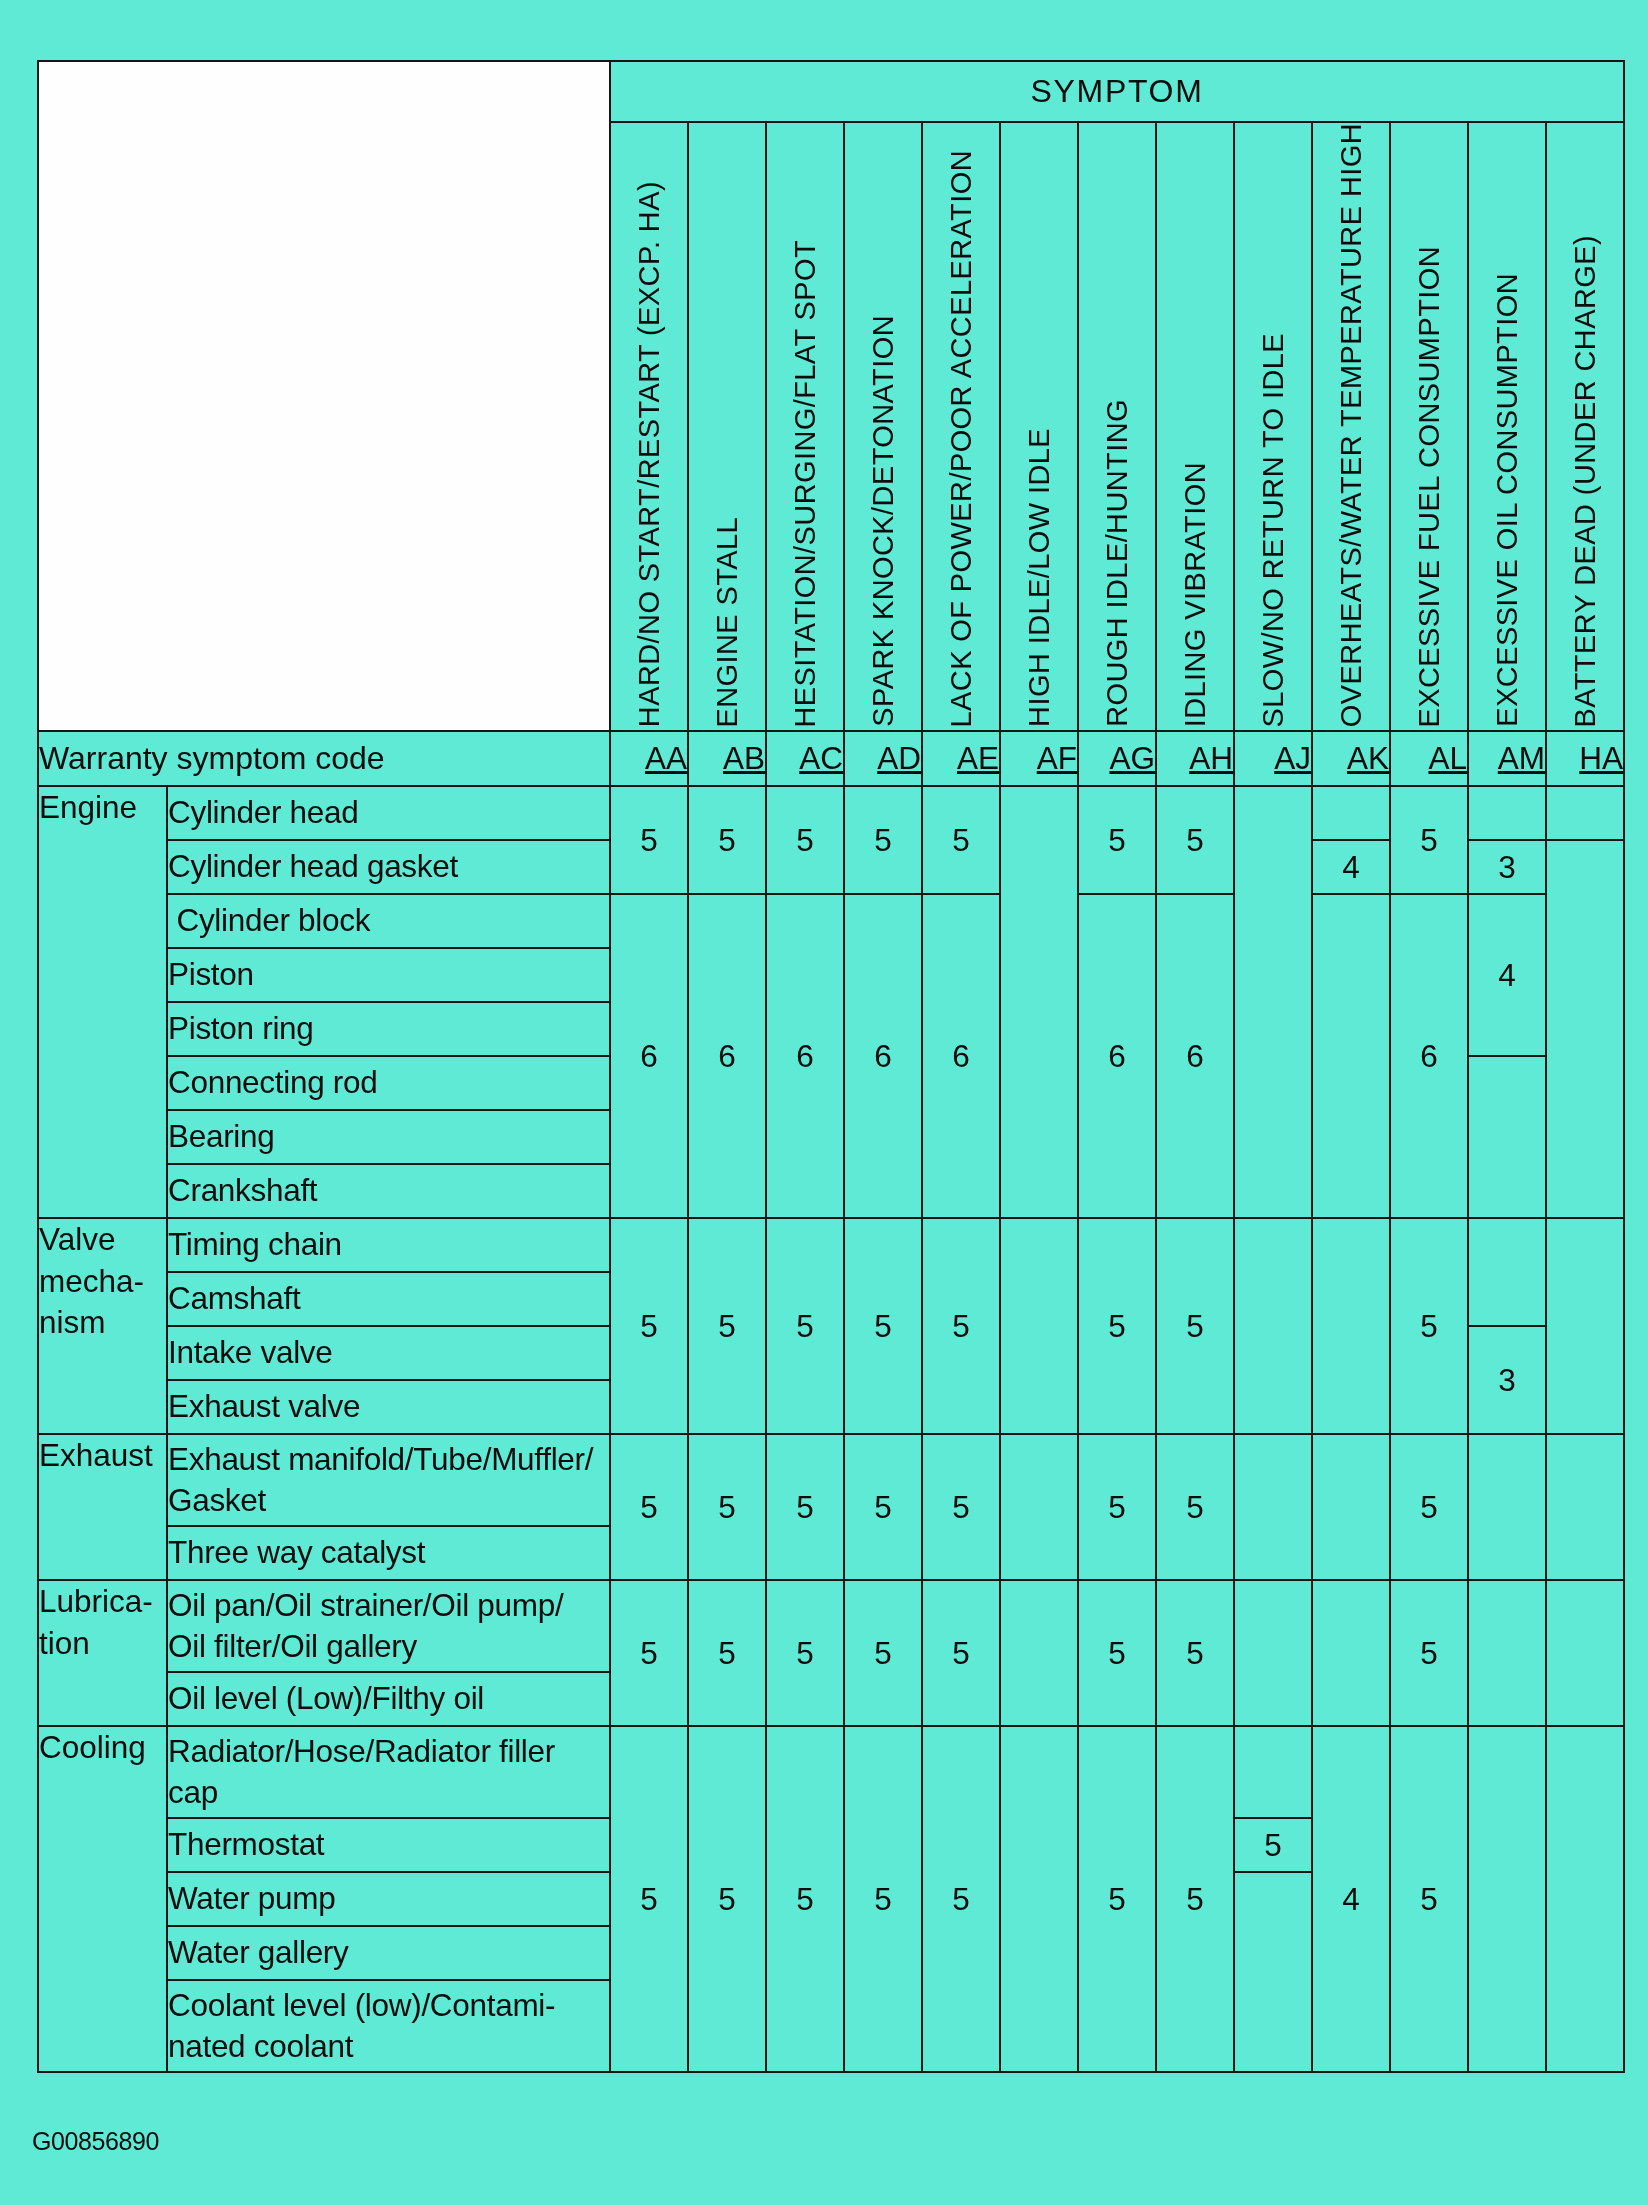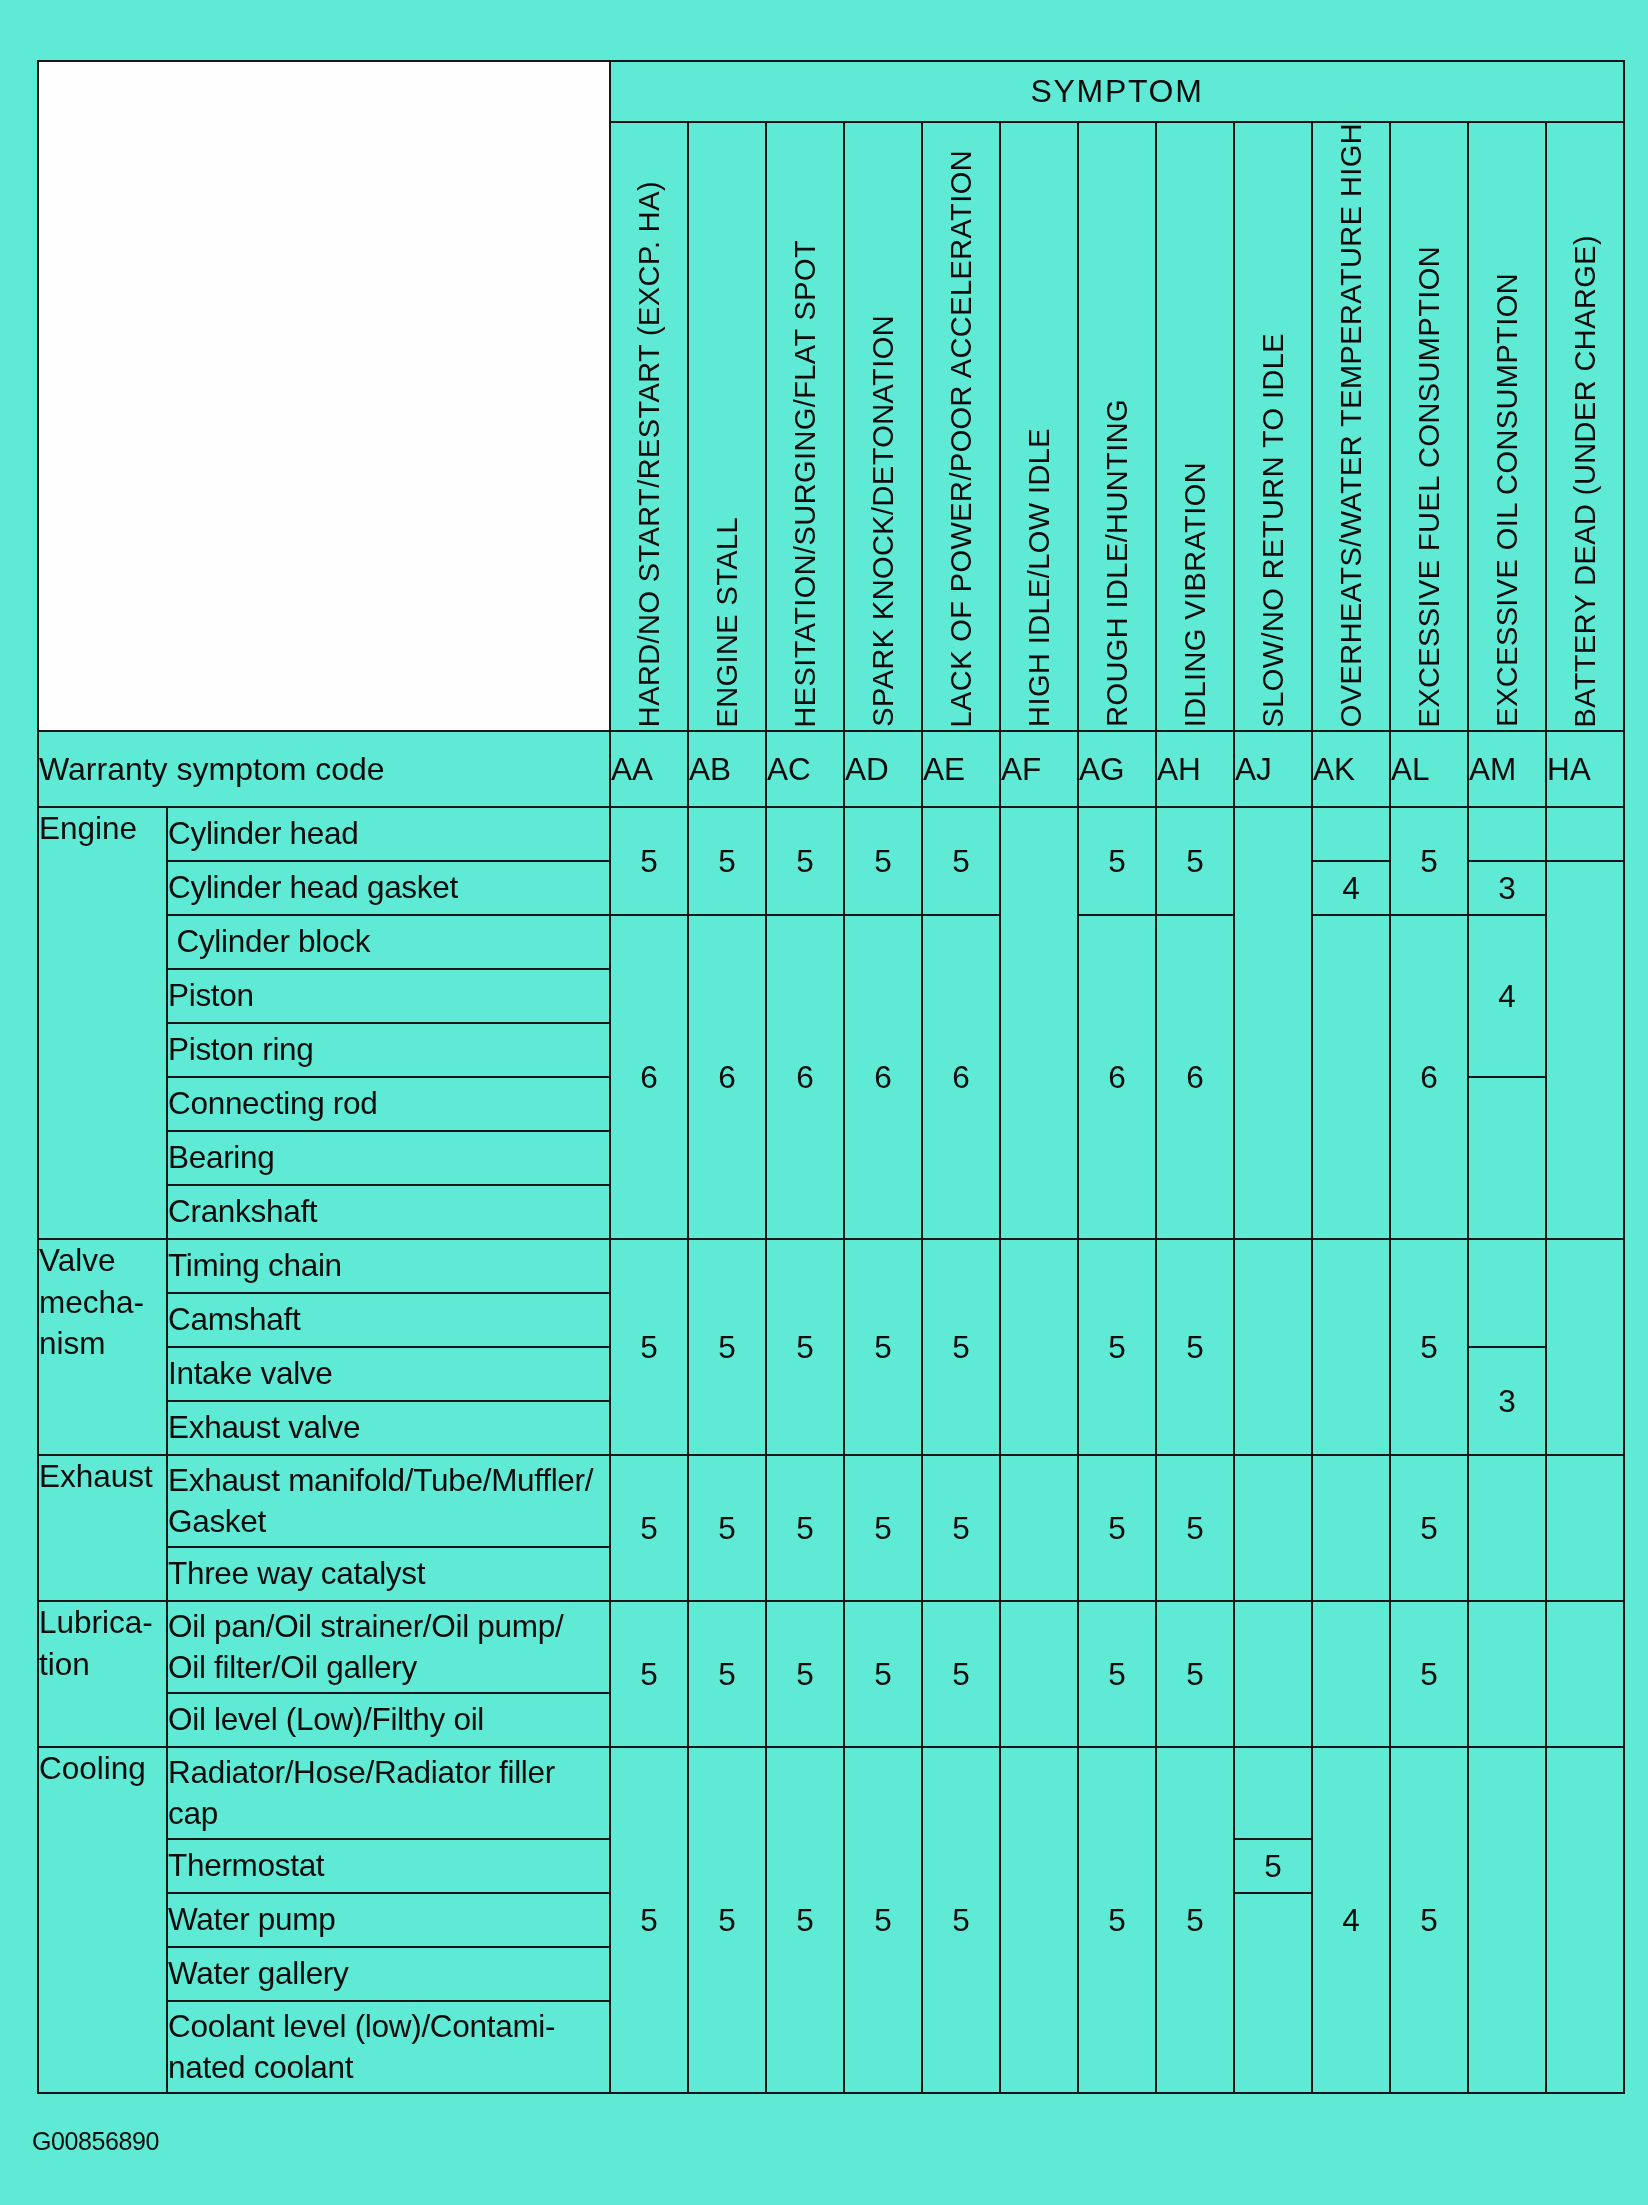--- a/index.html
+++ b/index.html
@@ -21,21 +21,21 @@
     border:2.6px solid #161616;
     padding:0;
     overflow:hidden;
   }
   col.c-section { width:129px; }
   col.c-comp    { width:443px; }
   col.c-sym     { width:78px; }
 
   tr.rh1 { height:61px; }
   tr.rh2 { height:606px; }
-  tr.rw  { height:76px;margin-top:11px; }
+  tr.rw  { height:55px;margin-top:11px; }
   tr.r63 { height:54px; }
   tr.r108{ height:92px; }
 
   td.corner {
     border-top:5.1px solid #161616;
     border-left:none;
     border-bottom:none;
     border-right:3.4px solid #161616;
     background:#fefefe;
   }
@@ -67,23 +67,24 @@
     border-left:5.1px solid #161616;
     border-top:4.3px solid #161616;
     border-bottom:4.3px solid #161616;
     padding-left:13.6px;
     font-size:32px;
     vertical-align:middle;
   }
   td.code {
     border-top:4.3px solid #161616;
     border-bottom:4.3px solid #161616;
-    text-align:left;
-    vertical-align:middle;
-    font-size:31.5px;
+    text-align:right;
+    vertical-align:middle;
+    font-size:31.5px;
+    text-decoration:underline;
   }
   td.section-cell {
     border-left:5.1px solid #161616;
     vertical-align:top;
     padding:8.5px 0 0 12px;
     font-size:31.5px;
     line-height:1.32;
     white-space:pre-wrap;
     margin-left:40px;
   }

